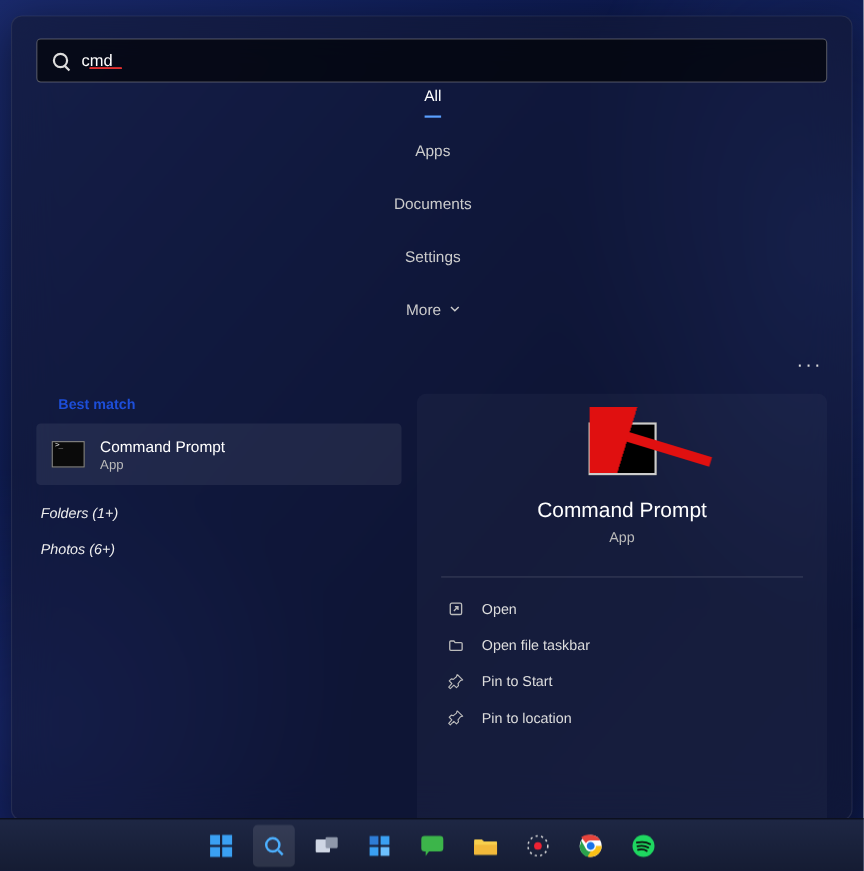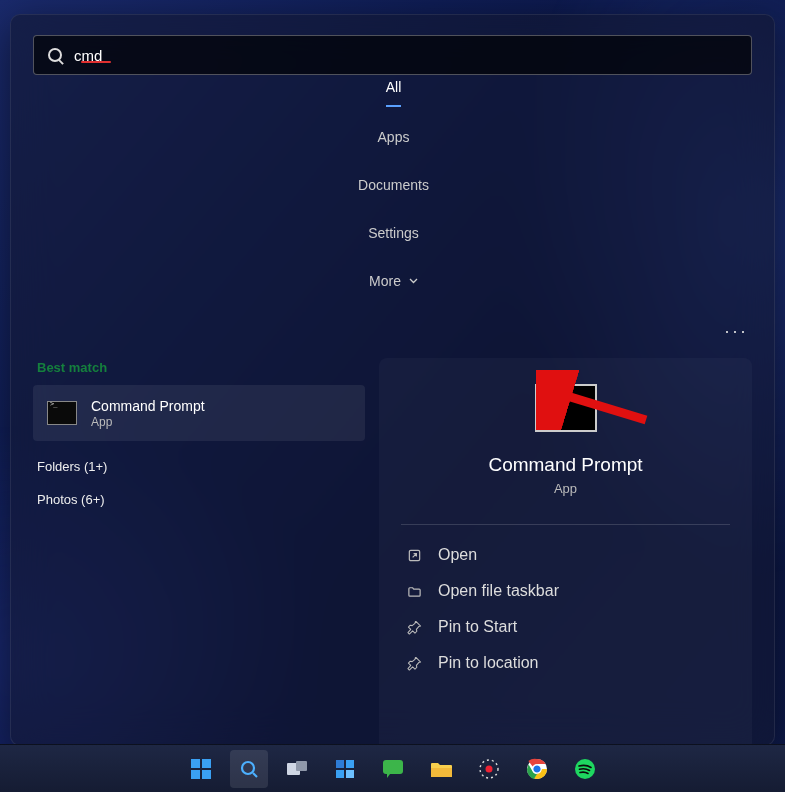--- a/index.html
+++ b/index.html
@@ -30,39 +30,39 @@
     .tabs{display:flex;align-items:center;gap:22px;padding:0 26px 10px 28px;color:#ccc;font-size:14px;flex-direction:column;}
     .tab{padding-bottom:10px;cursor:pointer;}
     .tab.active{color:#fff;border-bottom:2px solid #5aa0ff;}
     .tab .chev{display:inline-block;margin-left:4px;transform:translateY(-2px);}
     .dots{margin-left:auto;font-size:18px;letter-spacing:2px;color:#ddd;cursor:pointer;}
     
     .cols{display:flex;gap:14px;padding:6px 22px 0 22px;height:calc(100% - 128px);}
     .left{flex:0 0 332px;}
     .right{flex:1;background:rgba(255,255,255,.03);border-radius:8px;position:relative;
       padding:26px 22px;}
-    .section-label{color:#15803d;font-size:13px;font-weight:600;margin:2px 0 10px 4px;}
+    .section-label{color:#1d4ed8;font-size:13px;font-weight:600;margin:2px 0 10px 20px;}
     .best-match{display:flex;align-items:center;gap:14px;background:rgba(255,255,255,.07);
       border-radius:4px;padding:12px 14px;cursor:pointer;}
     .cmd-icon{width:30px;height:24px;background:#0a0a0a;border:1px solid #888;position:relative;}
     .cmd-icon::before{content:">_";position:absolute;top:-2px;left:2px;color:#d0d0d0;font-size:7px;
       font-family:monospace;letter-spacing:-1px;}
     .bm-text .ttl{color:#fff;font-size:14px;line-height:18px;}
     .bm-text .sub{color:#bbb;font-size:12px;}
-    .folder-line{color:#eee;font-size:13px;margin:18px 0 0 4px;cursor:pointer;}
+    .folder-line{color:#eee;font-size:13px;margin:18px 0 0 4px;cursor:pointer;font-style:italic;}
     
     .big-icon{width:62px;height:48px;background:#000;border:2px solid #ccc;margin:0 auto 22px auto;
       position:relative;}
     .big-icon::before{content:">_";position:absolute;top:1px;left:3px;color:#d8d8d8;font-size:9px;
       font-family:monospace;}
     .app-title{color:#fff;text-align:center;font-size:19px;font-weight:400;}
     .app-sub{color:#bbb;text-align:center;font-size:13px;margin-top:5px;}
     .divider{height:1px;background:rgba(255,255,255,.15);margin:28px 0 12px 0;}
     .actions{display:flex;flex-direction:column;}
-    .action{display:flex;align-items:center;gap:16px;color:#ddd;font-size:16px;
+    .action{display:flex;align-items:center;gap:16px;color:#ddd;font-size:13px;
       padding:9px 6px;border-radius:4px;cursor:pointer;}
     .aicon{width:15px;height:15px;flex:0 0 15px;display:flex;align-items:center;justify-content:center;}
     .aicon svg{width:15px;height:15px;}
     
     .arrow{position:absolute;left:536px;top:370px;width:120px;height:60px;pointer-events:none;}
     
     .taskbar{position:absolute;bottom:0;left:0;right:0;height:48px;
       background:linear-gradient(#1e2744,#151c33);border-top:1px solid rgba(0,0,0,.4);
       display:flex;align-items:center;justify-content:center;gap:10px;}
     .tb-item{width:38px;height:38px;border-radius:4px;display:flex;align-items:center;justify-content:center;

